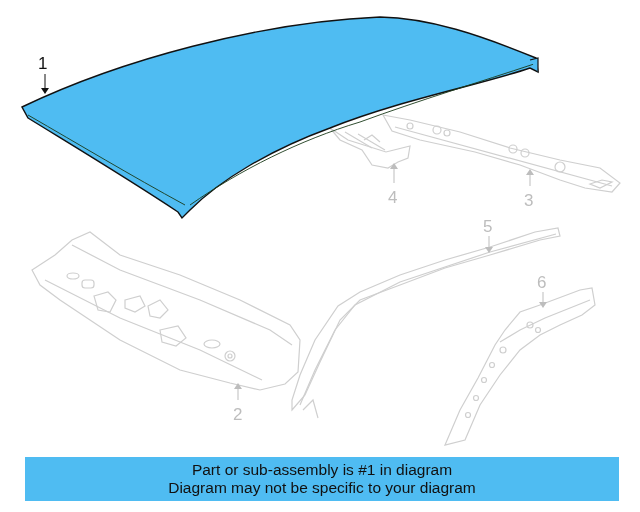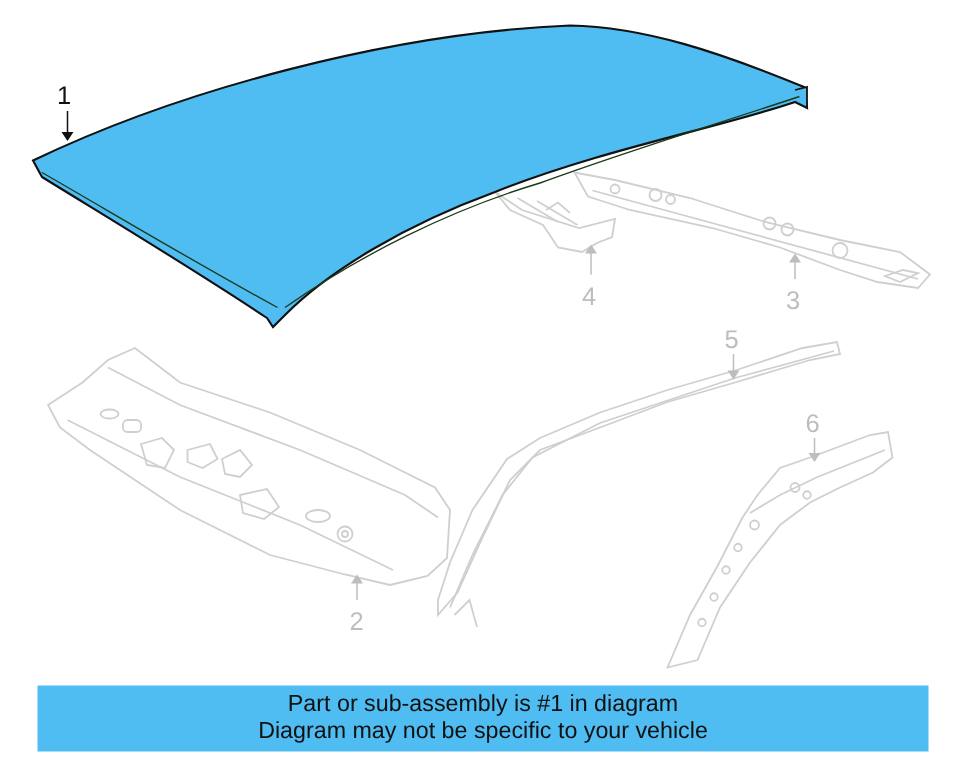--- a/index.html
+++ b/index.html
@@ -101,14 +101,14 @@
   </g>
   <g>
     <text class="callout" x="537" y="288" fill="#bdbdbd">6</text>
     <line x1="543" y1="292" x2="543" y2="305" stroke="#bdbdbd" stroke-width="1"></line>
     <path d="M539,302 L543,308 L547,302 Z" fill="#bdbdbd"></path>
   </g>
 </svg>
 
 <div class="banner">
   <div class="banner-line">Part or sub-assembly is #1 in diagram</div>
-  <div class="banner-line">Diagram may not be specific to your vehicle</div>
+  <div class="banner-line">Diagram may not be specific to your diagram</div>
 </div>
 
 </body></html>

